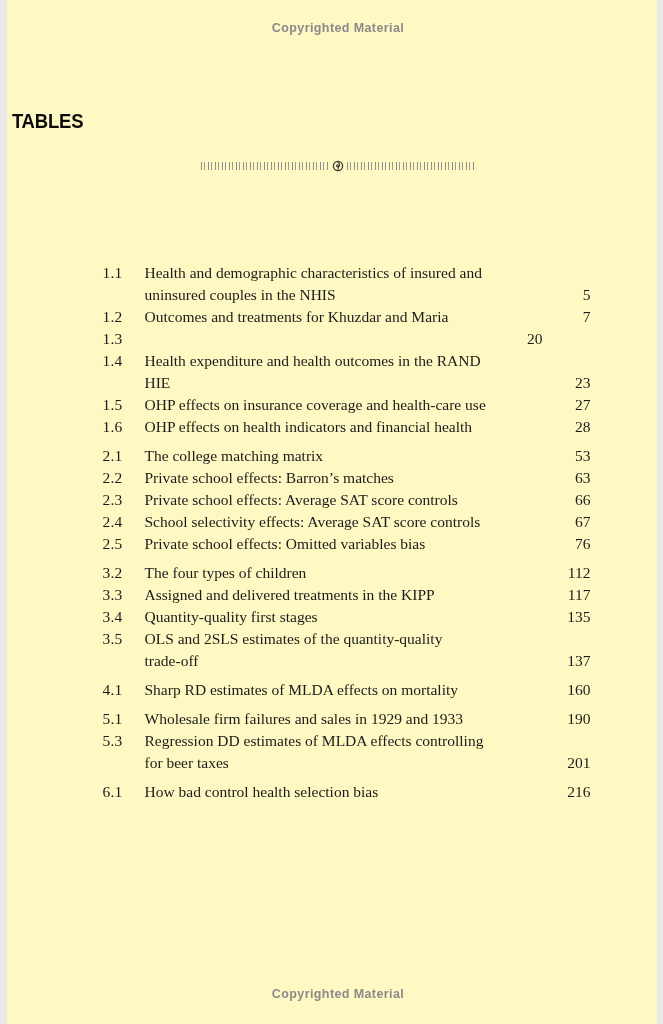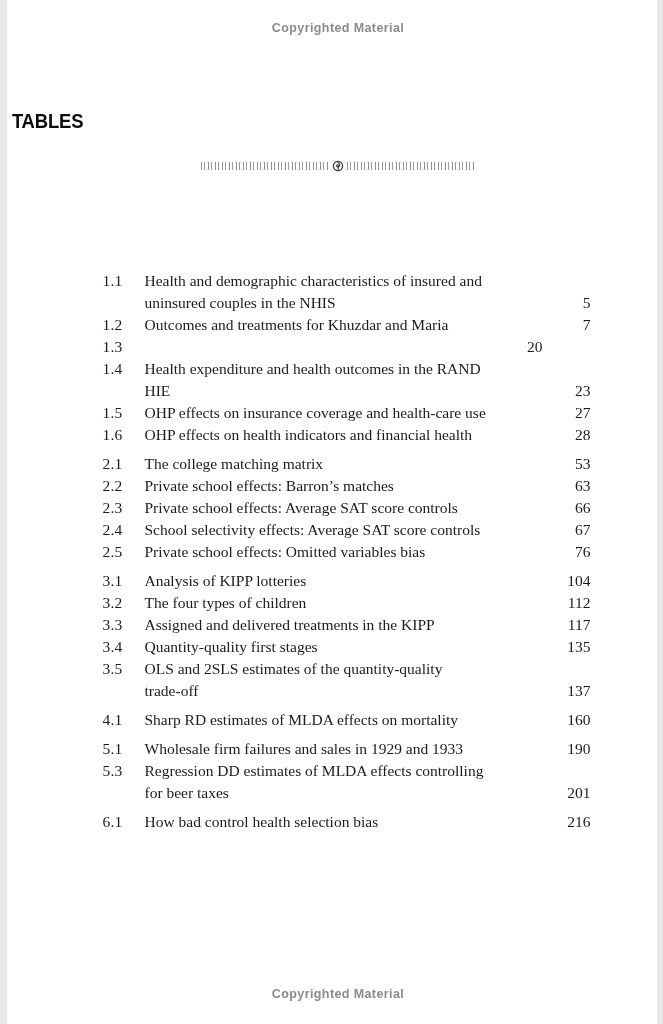--- a/index.html
+++ b/index.html
@@ -5,21 +5,21 @@
   html, body {
     margin: 0;
     padding: 0;
     background: #e9e9e9;
   }
   .page {
     position: relative;
     width: 650px;
     height: 1024px;
     margin: 0 auto;
-    background: #ffffff;
+    background: #fef9c3;
     overflow: hidden;
     font-family: "Liberation Serif", "DejaVu Serif", serif;
     color: #1b1b1b;
   }
   .copyright {
     position: absolute;
     left: 0;
     width: 663px;
     text-align: center;
     font-family: "Liberation Sans", "DejaVu Sans", sans-serif;
@@ -75,21 +75,21 @@
     flex: 0 0 auto;
   }
 
   .toc {
     position: absolute;
     top: 258px;
     left: 96px;
     width: 488px;
   }
   .toc-section { margin-top: 7px; }
-  .toc-section:first-child { margin-top: 12px; font-family: Liberation Serif, serif; }
+  .toc-section:first-child { margin-top: 4px; font-family: Liberation Serif, serif; }
   .toc-entry {
     display: grid;
     grid-template-columns: 42px 1fr 48px;
     font-size: 15.5px;
     line-height: 22px;
   }
   .entry-num {
     align-self: start;
     letter-spacing: 0.2px;
   }
@@ -177,25 +177,20 @@
       <span class="entry-page">67</span>
     </div>
         <div class="toc-entry">
       <span class="entry-num">2.5</span>
       <span class="entry-title">Private school effects: Omitted variables bias</span>
       <span class="entry-page">76</span>
     </div>
       </div>
       <div class="toc-section">
         <div class="toc-entry">
-      <span class="entry-num">3.1</span>
-      <span class="entry-title">Analysis of KIPP lotteries</span>
-      <span class="entry-page">104</span>
-    </div>
-        <div class="toc-entry">
       <span class="entry-num">3.2</span>
       <span class="entry-title">The four types of children</span>
       <span class="entry-page">112</span>
     </div>
         <div class="toc-entry">
       <span class="entry-num">3.3</span>
       <span class="entry-title">Assigned and delivered treatments in the KIPP</span>
       <span class="entry-page">117</span>
     </div>
         <div class="toc-entry">

